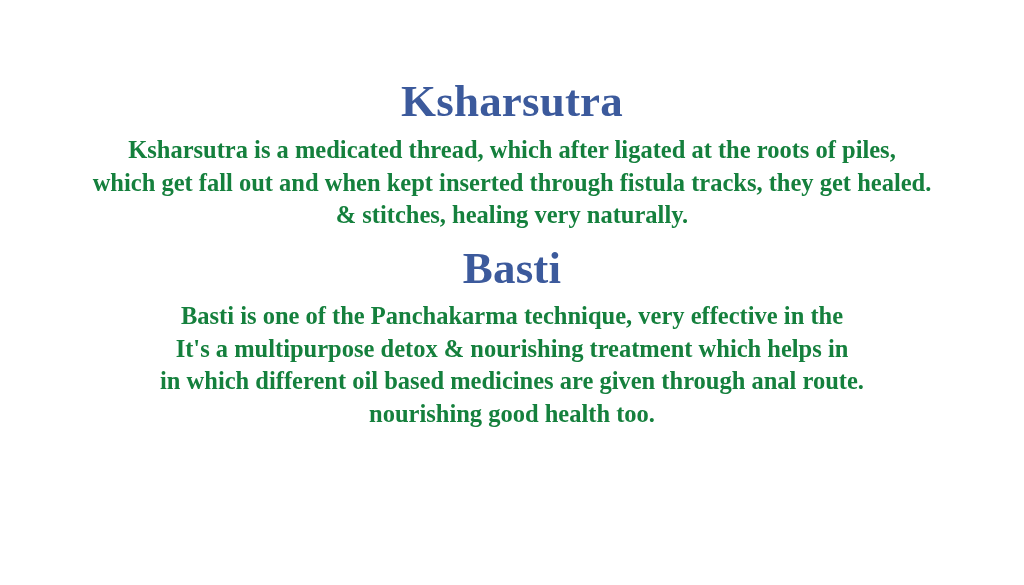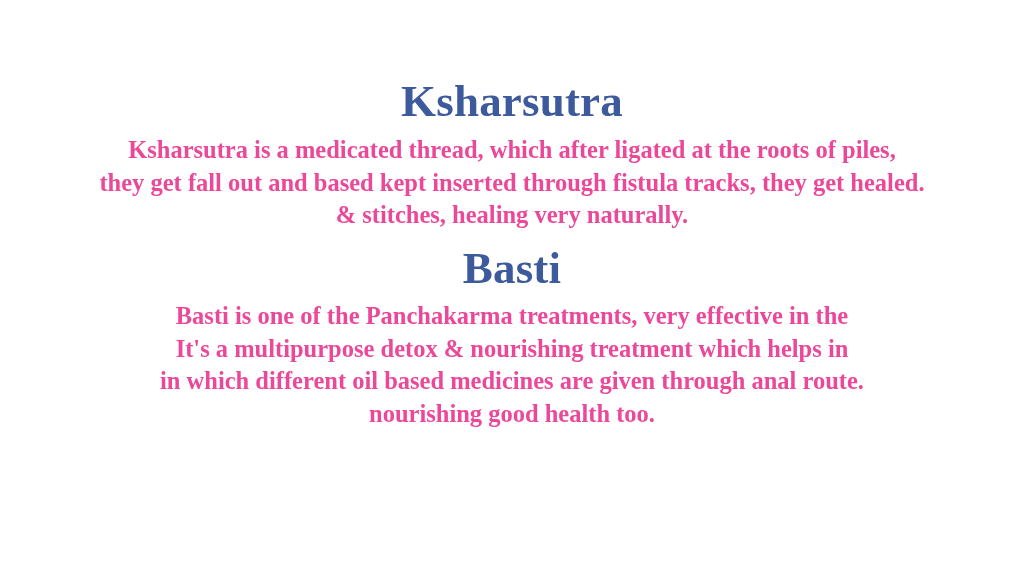--- a/index.html
+++ b/index.html
@@ -38,21 +38,21 @@
     font-weight: bold;
     font-size: 45px;
     line-height: 1.05;
     text-align: center;
     letter-spacing: 0.2px;
     margin: 0;
     padding: 0;
   }
 
   .section-body {
-    color: #ec4899;
+    color: #15803d;
     font-family: "Liberation Serif", "DejaVu Serif", serif;
     font-weight: bold;
     font-size: 24.5px;
     line-height: 32.6px;
     text-align: center;
     margin: 0;
     padding: 0;
     white-space: nowrap;
   }
 
@@ -75,28 +75,28 @@
 </style>
 </head>
 <body>
 
 <div class="page">
 
   <section class="section" id="section-ksharsutra">
     <h1 class="section-heading">Ksharsutra</h1>
     <div class="section-body">
       <span class="line">Ksharsutra is a medicated thread, which after ligated at the roots of piles,</span>
-      <span class="line">they get fall out and based kept inserted through fistula tracks, they get healed.</span>
+      <span class="line">which get fall out and when kept inserted through fistula tracks, they get healed.</span>
       <span class="line">&amp; stitches, healing very naturally.</span>
     </div>
   </section>
 
   <section class="section" id="section-basti">
     <h1 class="section-heading">Basti</h1>
     <div class="section-body">
-      <span class="line">Basti is one of the Panchakarma treatments, very effective in the</span>
+      <span class="line">Basti is one of the Panchakarma technique, very effective in the</span>
       <span class="line">It's a multipurpose detox &amp; nourishing treatment which helps in</span>
       <span class="line">in which different oil based medicines are given through anal route.</span>
       <span class="line">nourishing good health too.</span>
     </div>
   </section>
 
 </div>
 
 </body></html>

